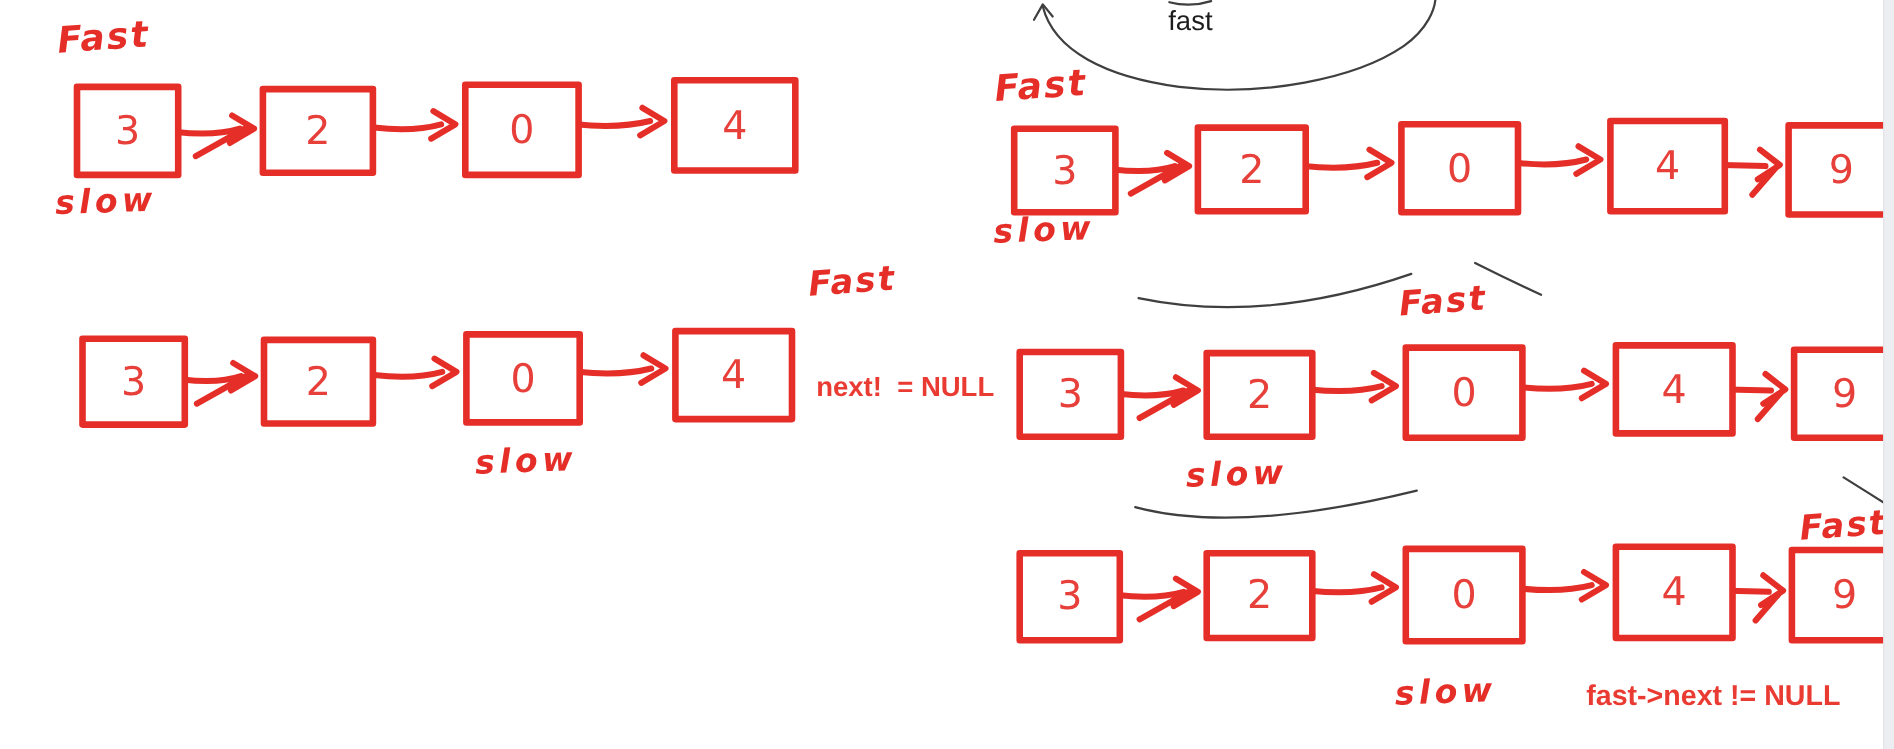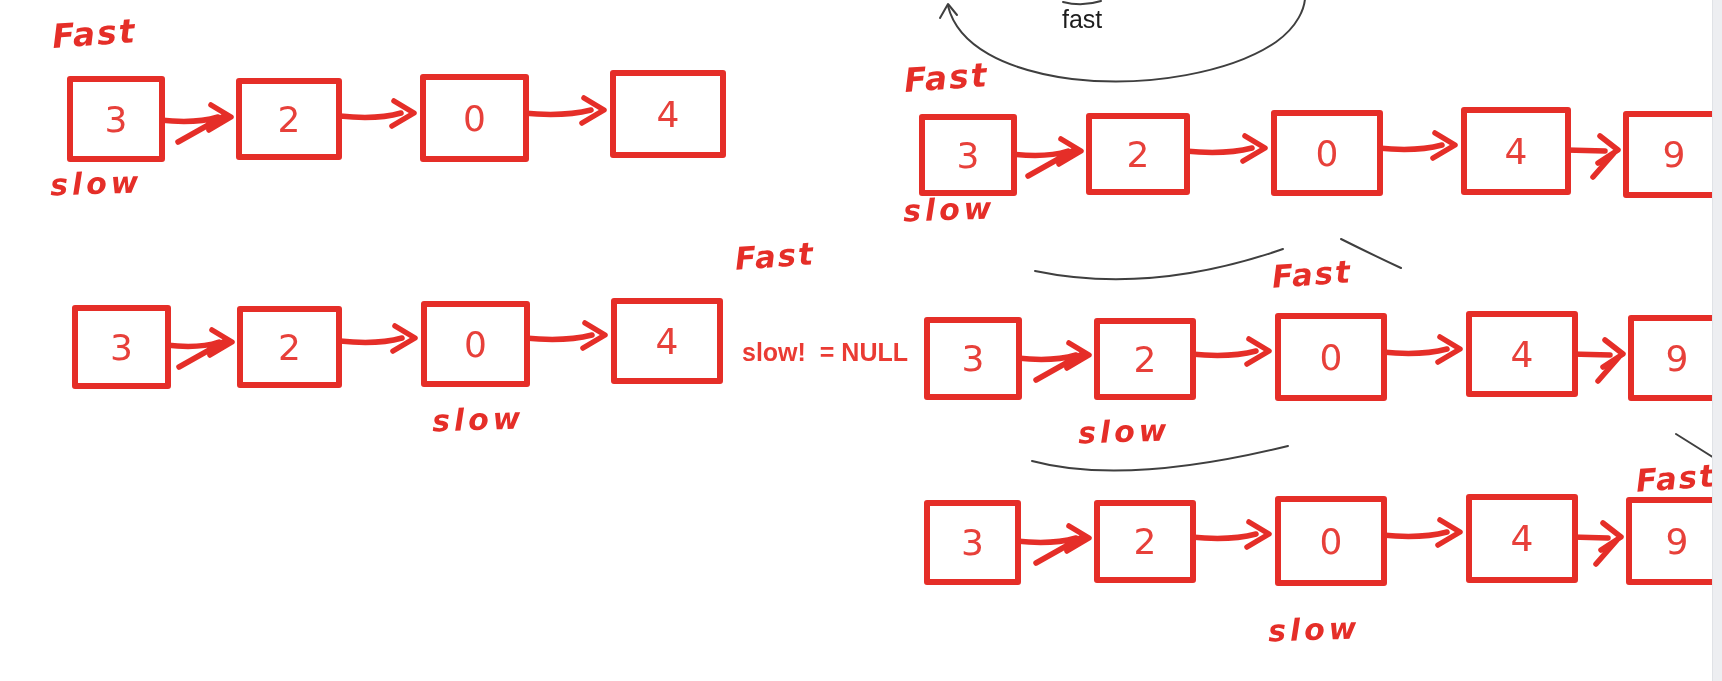--- a/index.html
+++ b/index.html
@@ -79,21 +79,21 @@
       <span>2</span>
     </div>
   <div class="node" style="left:421px;top:301px;width:97px;height:74px">
       <span>0</span>
     </div>
   <div class="node" style="left:611px;top:298px;width:100px;height:74px">
       <span>4</span>
     </div>
   <div class="hw hw-slow" style="left:432px;top:402px">slow</div>
   <div class="hw hw-fast" style="left:735px;top:238px;font-size:31px">Fast</div>
-  <div class="typed-red" style="left:742px;top:338px">slow!  = NULL</div>
+  <div class="typed-red" style="left:742px;top:338px">next!  = NULL</div>
 
   <div class="typed-black" style="left:1062px;top:5px">fast</div>
 
   <div class="node" style="left:919px;top:114px;width:86px;height:70px">
       <span>3</span>
     </div>
   <div class="node" style="left:1086px;top:113px;width:92px;height:70px">
       <span>2</span>
     </div>
   <div class="node" style="left:1271px;top:110px;width:100px;height:74px">
@@ -136,15 +136,16 @@
       <span>0</span>
     </div>
   <div class="node" style="left:1466px;top:494px;width:100px;height:77px">
       <span>4</span>
     </div>
   <div class="node" style="left:1626px;top:497px;width:90px;height:76px">
       <span>9</span>
     </div>
   <div class="hw hw-fast" style="left:1636px;top:460px;font-size:31px">Fast</div>
   <div class="hw hw-slow" style="left:1268px;top:612px">slow</div>
+  <div class="typed-red" style="left:1442px;top:617px;font-size:26px">fast-&gt;next != NULL</div>
 
   <div class="scroll-strip"></div>
 </div>
 
 </body></html>

